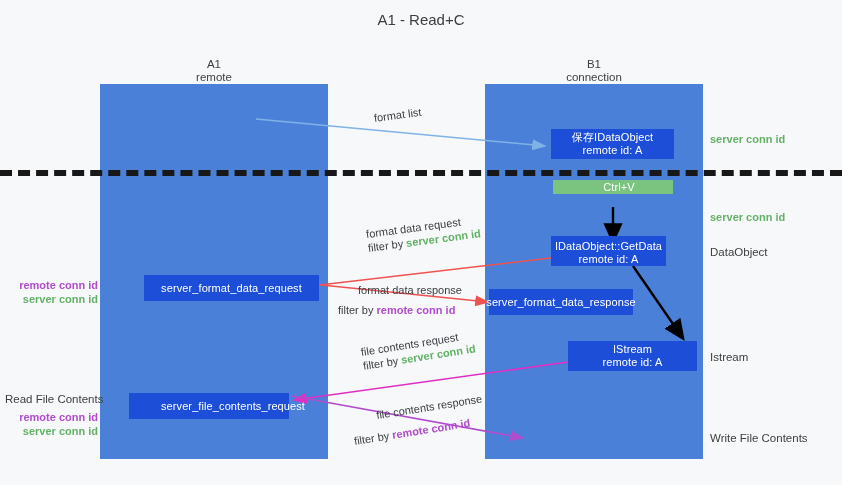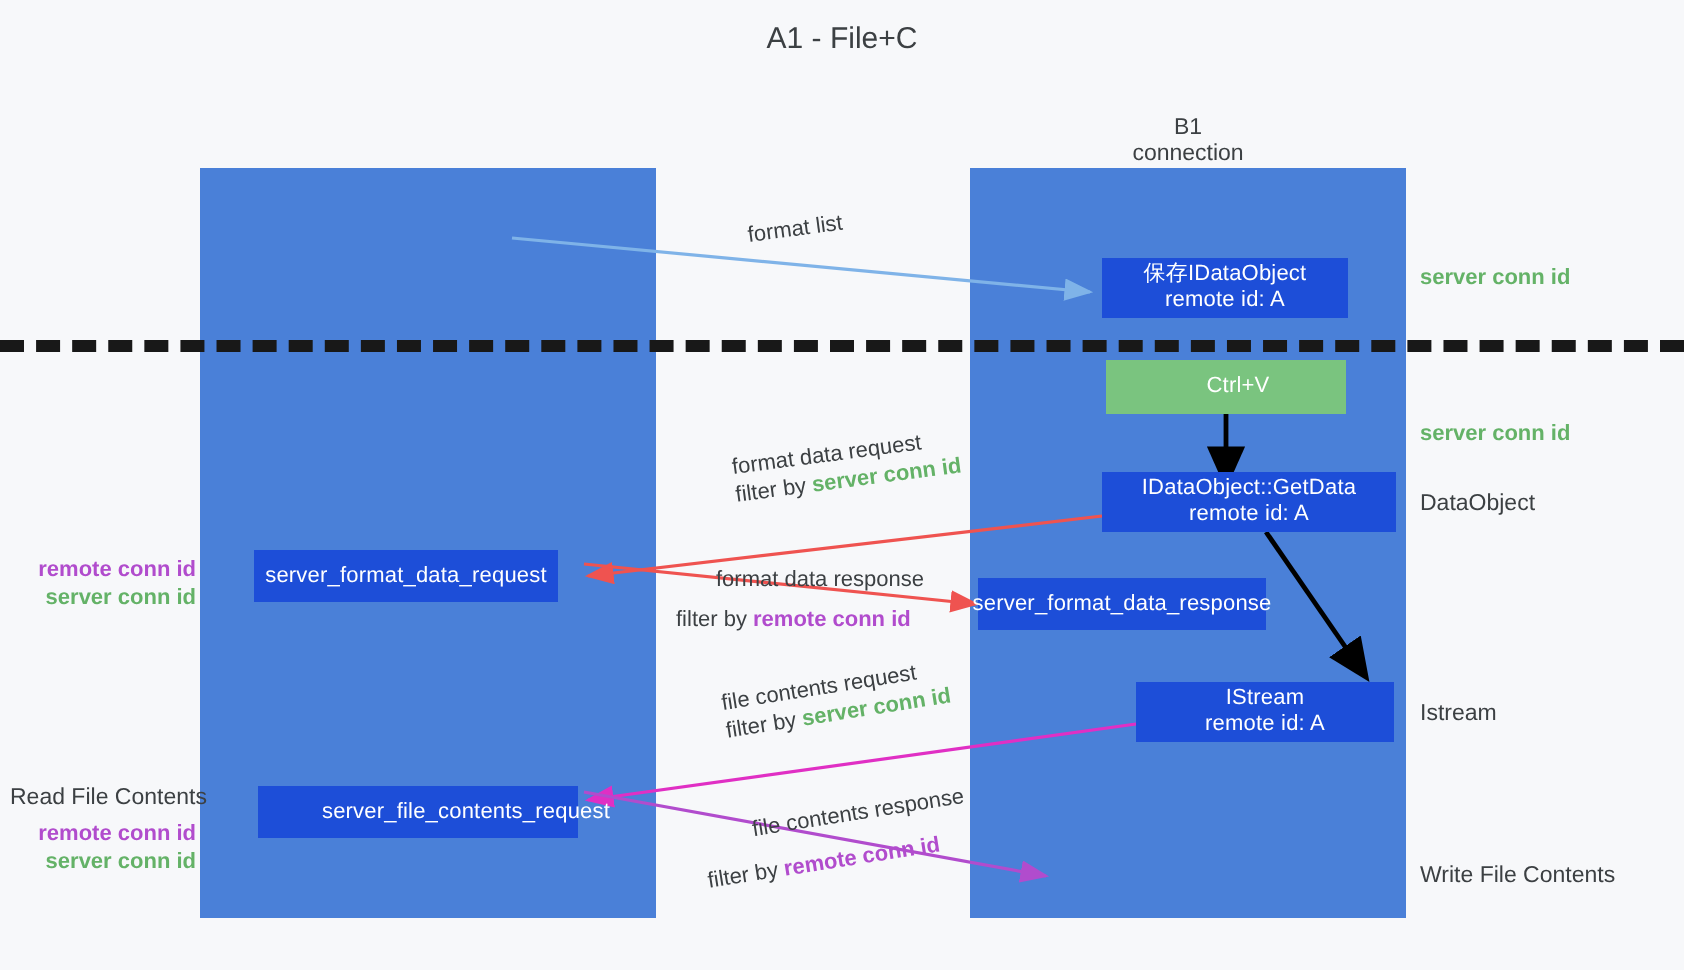--- a/index.html
+++ b/index.html
@@ -111,26 +111,30 @@
     height: 0;
     border-top: 6px dashed #181818;
   }
 </style>
 </head>
 <body>
 
 <div id="canvas">
 
   <div class="title-block">
-    <div>A1 - File+C</div>
+    <div>A1 - Read+C</div>
   </div>
 
   <div class="lane" style="left:100px; top:84px; width:228px; height:375px;"></div>
   <div class="lane" style="left:485px; top:84px; width:218px; height:375px;"></div>
 
+  <div class="col-head" style="left:100px; top:58px; width:228px;">
+    <span>A1</span>
+    <span class="l2">remote</span>
+  </div>
   <div class="col-head" style="left:485px; top:58px; width:218px;">
     <span>B1</span>
     <span class="l2">connection</span>
   </div>
 
   <svg class="overlay" viewBox="0 0 842 485">
     <defs>
       <marker id="ah-blue" markerWidth="9" markerHeight="7" refX="8" refY="3.5" orient="auto">
         <polygon points="0 0, 9 3.5, 0 7" fill="#7fb3e8"></polygon>
       </marker>
@@ -164,30 +168,30 @@
   </svg>
 
   <div class="divider"></div>
 
 
   <div class="box orange" style="left:551px; top:129px; width:123px; height:30px;">
     <span>保存IDataObject</span>
     <span>remote id: A</span>
   </div>
 
-  <div class="box green" style="left:553px; top:180px; width:120px; height:27px;padding-left:12px;">
+  <div class="box green" style="left:553px; top:180px; width:120px; height:14px;padding-left:12px;">
     <span>Ctrl+V</span>
   </div>
 
-  <div class="box orange" style="left:551px; top:236px; width:147px; height:30px;">
+  <div class="box orange" style="left:551px; top:236px; width:115px; height:30px;justify-content:flex-end;">
     <span>IDataObject::GetData</span>
     <span>remote id: A</span>
   </div>
 
-  <div class="box orange" style="left:127px; top:275px; width:152px; height:26px;">
+  <div class="box orange" style="left:144px; top:275px; width:175px; height:26px;">
     <span>server_format_data_request</span>
   </div>
 
   <div class="box orange" style="left:489px; top:289px; width:144px; height:26px;">
     <span>server_format_data_response</span>
   </div>
 
   <div class="box orange" style="left:568px; top:341px; width:129px; height:30px;">
     <span>IStream</span>
     <span>remote id: A</span>

